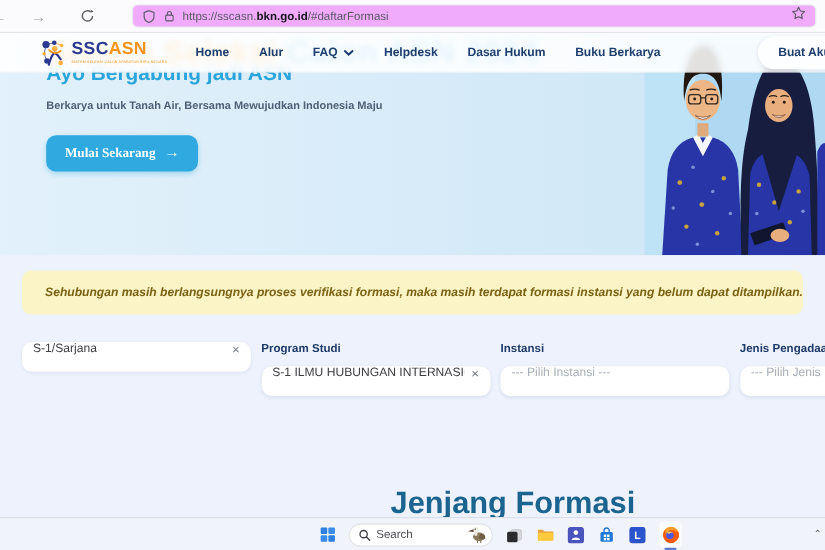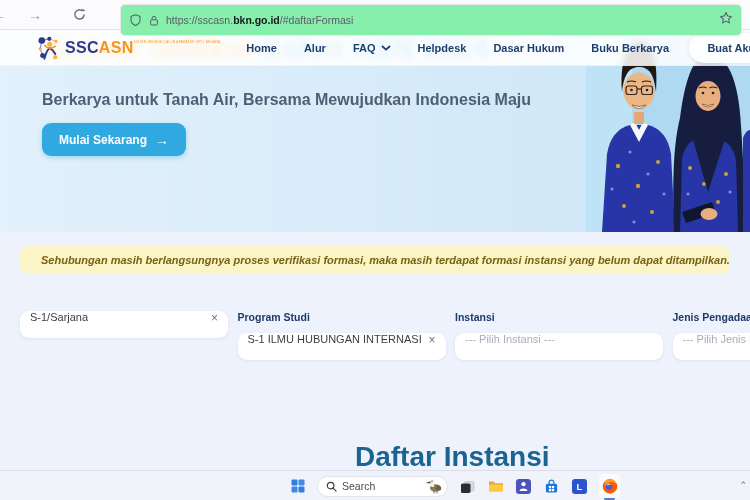--- a/index.html
+++ b/index.html
@@ -11,65 +11,65 @@
   }
 
   
   .chrome { position:absolute; top:0; left:0; width:750px; height:30px;
     background:#FBFBFD; border-bottom:1px solid #E2E2E8; display:flex; align-items:center; z-index:20; }
   .chrome .navbtn { width:22px; height:22px; display:flex; align-items:center; justify-content:center;
     color:#6E6E78; font-size:14px; }
   .chrome .back { margin-left:-12px; color:#8a8a92; }
   .chrome .fwd { margin-left:14px; color:#9a9aa2; }
   .chrome .reload { margin-left:22px; }
-  .urlbar { position:absolute; left:120px; top:4px; width:622px; height:32px;
-    background:#86efac; border:1px solid #E7E7EC; border-radius:5px;
+  .urlbar { position:absolute; left:120px; top:4px; width:622px; height:21px;
+    background:#f0abfc; border:1px solid #E7E7EC; border-radius:5px;
     display:flex; align-items:center; padding:0 8px; gap:6px; }
   .urltext { font-size:10.5px; color:#5B5B66; white-space:nowrap; }
   .urltext .domain { color:#17161D; font-weight:bold; }
   .urlbar .star { margin-left:auto; }
 
   
   .hero { position:absolute; top:30px; left:0; width:750px; height:202px;
     background:linear-gradient(90deg,#E2F1FB 0%,#D5EAF8 60%,#CBE5F6 100%); overflow:hidden; }
   .watermark { position:absolute; left:42px; top:2px; font-size:29px; font-weight:800;
     white-space:nowrap; letter-spacing:0.5px; z-index:1; }
   .watermark .wm1 { color:#F7A41D; }
   .watermark .wm2 { color:#3FB0E4; }
   .hero-heading { position:absolute; left:42px; top:27px; font-size:19px; font-weight:800;
     color:#2BA5DC; z-index:2; }
-  .hero-sub { position:absolute; left:42px; top:61px; font-size:16px; font-weight:600;
+  .hero-sub { position:absolute; left:42px; top:61px; font-size:10px; font-weight:600;
     color:#4E6075; z-index:2; white-space:nowrap; }
   .cta { position:absolute; left:42px; top:93px; height:33px; padding:0 17px;
     background:#2FA9DF; border:none; border-radius:9px; color:#fff; font-weight:bold;
     font-size:12px; display:flex; align-items:center; gap:8px; z-index:2; cursor:pointer;
-    box-shadow:0 2px 5px rgba(47,169,223,0.35); font-family:Liberation Sans, sans-serif; }
+    box-shadow:0 2px 5px rgba(47,169,223,0.35); font-family:Liberation Serif, serif; }
   .cta .arrow { font-size:14px; }
   .photo { position:absolute; left:586px; top:4px; width:164px; height:198px; z-index:1; }
 
   
   .sitenav { position:absolute; top:30px; left:0; width:750px; height:36px;
     background:rgba(255,255,255,0.87); backdrop-filter:blur(3px); z-index:5;
     display:flex; align-items:center; border-bottom:1px solid rgba(0,0,0,0.03); }
   .logo { margin-left:36px; display:flex; align-items:center; gap:4px; }
-  .logo-text { display:flex; flex-direction:row; line-height:1;justify-content:space-between; }
+  .logo-text { display:flex; flex-direction:column; line-height:1;justify-content:space-between; }
   .logo-main { font-size:16px; font-weight:800; letter-spacing:0.3px; }
   .logo-main .ssc { color:#2B3990; }
   .logo-main .asn { color:#F7941D; }
   .logo-tag { font-size:3.2px; color:#F7941D; letter-spacing:0.2px; margin-top:1.5px; white-space:nowrap; }
   .navlinks { display:flex; align-items:center; gap:27px; margin-left:26px; }
   .navlink { font-size:11px; font-weight:bold; color:#1D3E6E; white-space:nowrap;
     display:flex; align-items:center; gap:5px; cursor:pointer; }
   .signup { position:absolute; right:-30px; top:3px; height:30px; padding:0 18px;
     background:#FDFEFF; border:none; border-radius:16px; color:#1D3E6E; font-weight:bold;
     font-size:11px; box-shadow:0 1px 4px rgba(30,60,110,0.12); cursor:pointer;
     font-family:"Liberation Sans",sans-serif; }
 
   
-  .alert { position:absolute; top:246px; left:20px; width:710px; height:28px;
+  .alert { position:absolute; top:246px; left:20px; width:710px; height:40px;
     background:#FBF4C6; border-radius:8px; display:flex; align-items:center;
     padding:0 12px; gap:9px; }
   .alert-text { font-size:11px; font-weight:bold; font-style:italic; color:#7A6113; white-space:nowrap; }
 
   
   .filters { position:absolute; top:311px; left:20px; display:flex; gap:9.5px; }
   .field { width:208px; flex:0 0 auto; }
   .field-label { font-size:10.5px; font-weight:bold; color:#1E3A68; margin-bottom:10px; }
   .combo { height:27px; background:#fff; border-radius:9px;
     box-shadow:0 1px 3px rgba(30,58,104,0.08); display:flex; align-items:flex-start;
@@ -180,20 +180,21 @@
 
       <path d="M106 102 L122 158 L140 102 Q130 96 122 96 Q112 96 106 102 Z" fill="#161D3F"></path>
 
       <path d="M96 178 L126 168 L130 179 L100 189 Z" fill="#10162E"></path>
       <ellipse cx="123" cy="180" rx="8.5" ry="6" fill="#E8AE7E"></ellipse>
 
       <path d="M157 198 L157 104 Q160 96 164 96 L164 198 Z" fill="#2A36A8"></path>
     </svg>
   </div>
 
+  <div class="hero-heading">Ayo Bergabung jadi ASN</div>
   <div class="hero-sub">Berkarya untuk Tanah Air, Bersama Mewujudkan Indonesia Maju</div>
   <button class="cta">
     <span>Mulai Sekarang</span>
     <span class="arrow">→</span>
   </button>
 </div>
 
 <div class="sitenav">
   <div class="logo">
     <svg width="25" height="28" viewBox="0 0 30 32">
@@ -272,21 +273,21 @@
     </div>
   </div>
   <div class="field">
     <div class="field-label">Jenis Pengadaan</div>
     <div class="combo placeholder">
       <span class="val">--- Pilih Jenis Pengadaan ---</span>
     </div>
   </div>
 </div>
 
-<div class="section-title">Daftar Instansi</div>
+<div class="section-title">Jenjang Formasi</div>
 
 <div class="taskbar">
   <div class="tb-items">
     <div class="tb-icon">
       <svg width="14" height="14" viewBox="0 0 14 14">
         <rect x="0.5" y="0.5" width="6" height="6" rx="1" fill="#2E7FE0"></rect>
         <rect x="7.5" y="0.5" width="6" height="6" rx="1" fill="#3B8BE8"></rect>
         <rect x="0.5" y="7.5" width="6" height="6" rx="1" fill="#3B8BE8"></rect>
         <rect x="7.5" y="7.5" width="6" height="6" rx="1" fill="#2E7FE0"></rect>
       </svg>

